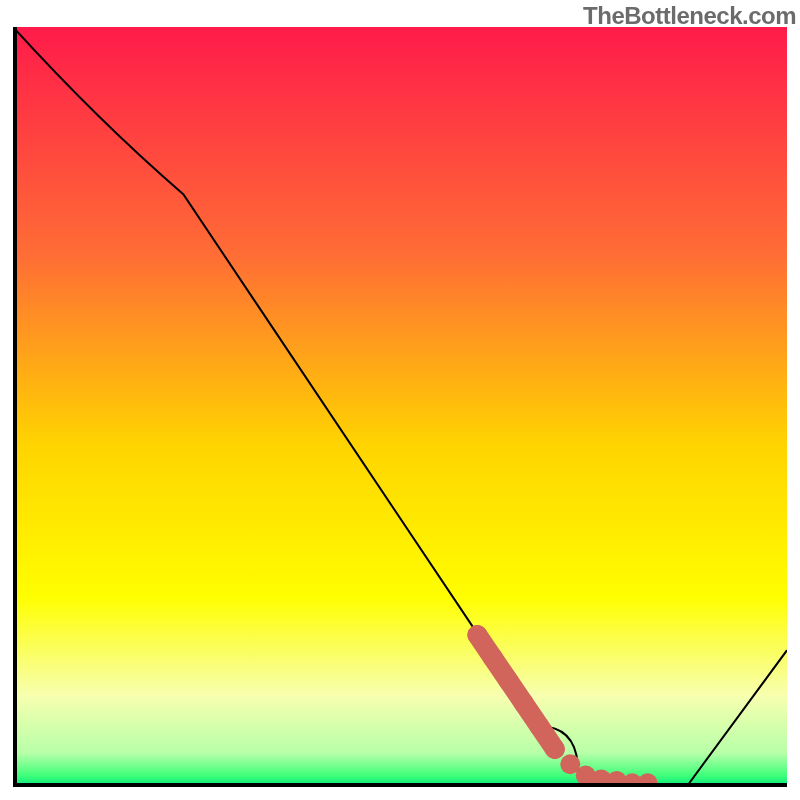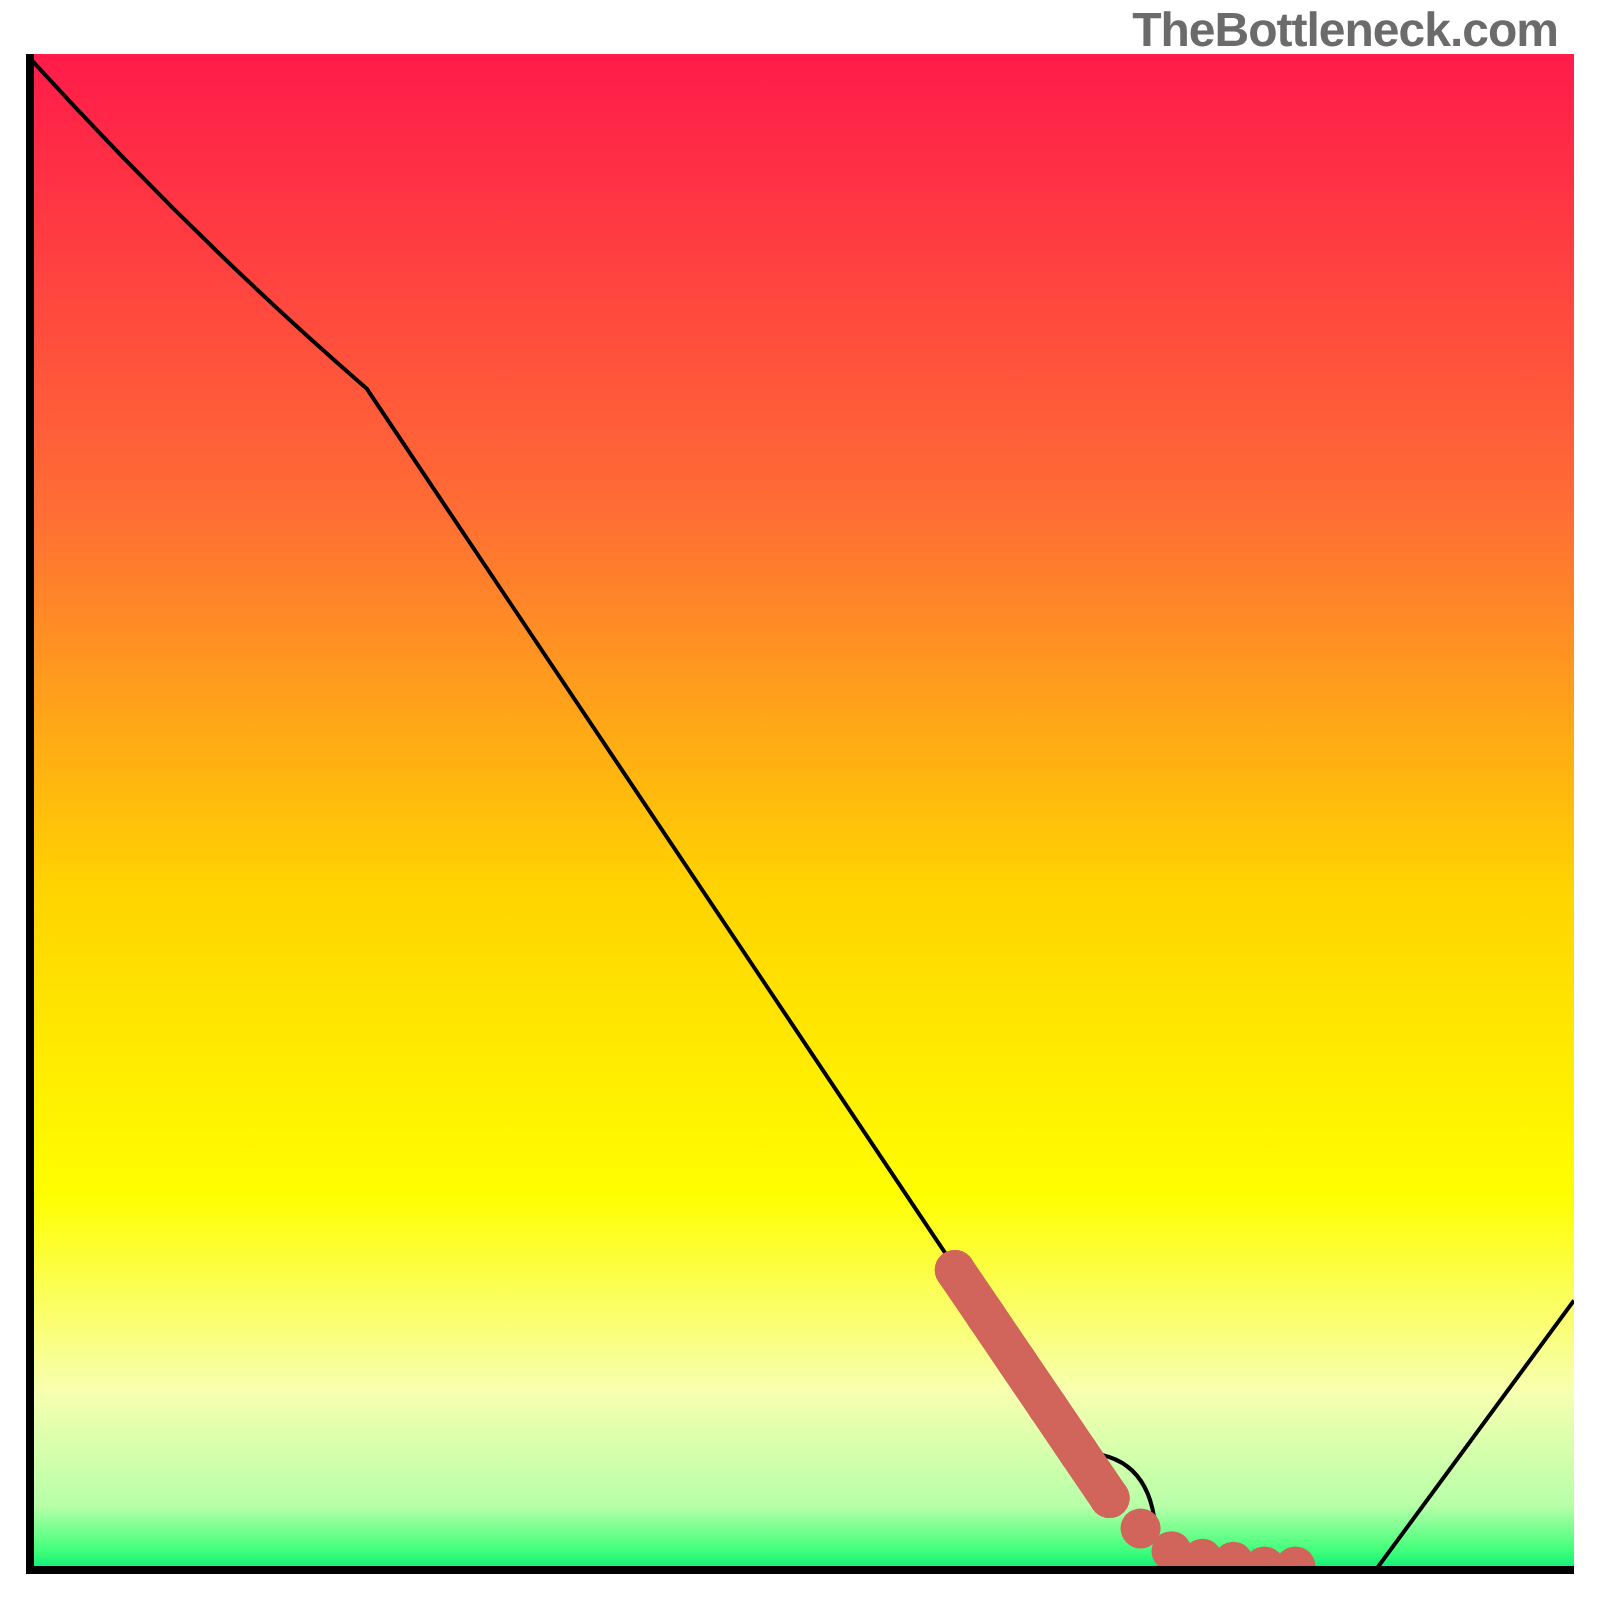--- a/index.html
+++ b/index.html
@@ -12,21 +12,21 @@
     font-family: Arial, Helvetica, sans-serif;
   }
   .outer {
     position: relative;
     width: 800px;
     height: 800px;
   }
   .watermark {
     position: absolute;
     top: 2px;
-    right: 21px;
+    right: 4px;
     font-size: 24px;
     font-weight: bold;
     color: #6b6b6b;
     letter-spacing: -0.5px;
     z-index: 10;
   }
   .plot-frame {
     position: absolute;
     left: 13px;
     top: 27px;

